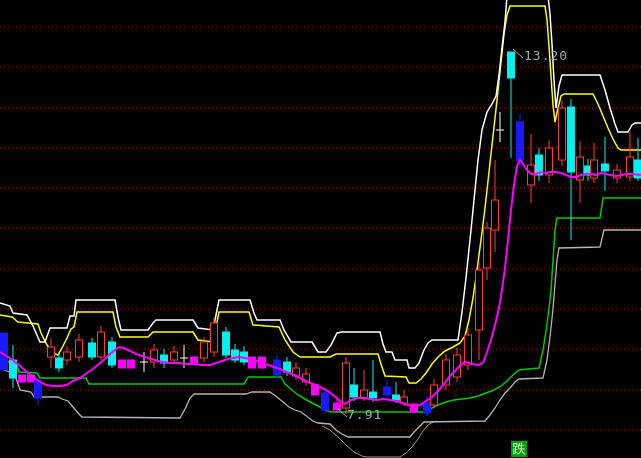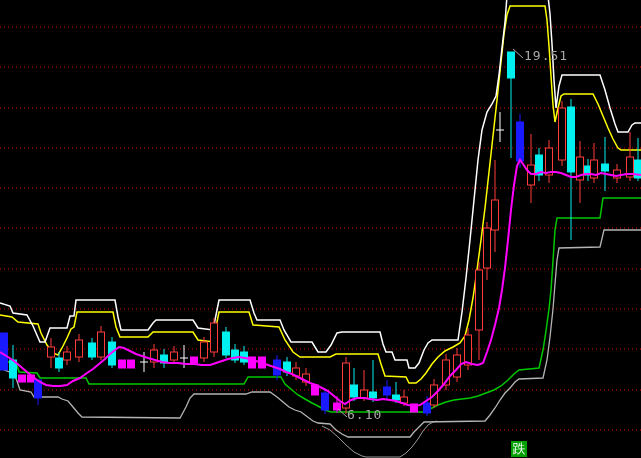--- a/index.html
+++ b/index.html
@@ -290,16 +290,16 @@
           <line x1="638" y1="138" x2="638" y2="181" stroke="#00f0f0" stroke-width="1"></line>
           <rect x="634.5" y="160" width="7" height="18" fill="#00f0f0" stroke="#00f0f0" stroke-width="1"></rect>
         </g>
       </g>
       <polyline points="0,352 8,357 14,361 20,366 27,372 33,377 40,382 46,385 53,386 60,386 67,385 73,381 80,378 87,373 93,369 99,364 105,359 110,354 115,350 119,347 124,348 130,351 136,354 142,356 148,358 155,360 162,362 170,363 178,363 186,364 194,364 202,365 210,365 216,363 222,361 228,359 233,358 239,357 245,358 250,359 256,361 262,363 268,365 274,367 280,369 286,372 292,374 298,377 304,380 310,383 316,385 322,388 328,391 334,396 340,401 345,404 351,400 357,398 364,398 370,399 377,400 383,399 390,400 396,401 402,403 408,405 414,406 420,405 426,401 432,397 438,391 444,384 450,376 456,370 461,364 466,362 472,364 478,365 483,363 487,352 491,340 495,325 499,308 502,290 505,268 508,240 511,210 514,185 517,166 520,160 523,164 527,170 531,174 536,174 541,172 546,173 551,172 556,172 561,173 566,175 571,177 576,177 581,175 586,174 591,174 596,175 601,173 606,174 611,175 616,176 621,175 627,174 633,174 641,175" fill="none" stroke="#ff00ff" stroke-width="2"></polyline>
       <g>
         <line x1="513" y1="49" x2="523" y2="58" stroke="#a8a8a8" stroke-width="1"></line>
         <line x1="338" y1="409" x2="347" y2="417" stroke="#a8a8a8" stroke-width="1"></line>
       </g>
     </svg>
-  <div class="price-label lbl-high" style="color: rgb(168, 168, 168);">19.51</div>
-  <div class="price-label lbl-low" style="color: rgb(168, 168, 168);">6.10</div>
+  <div class="price-label lbl-high" style="color: rgb(168, 168, 168);">13.20</div>
+  <div class="price-label lbl-low" style="color: rgb(168, 168, 168);">7.91</div>
   <div class="fall-badge" style="background: rgb(0, 160, 0); color: rgb(255, 255, 255);">跌</div>
 </div>
 
 </body></html>

